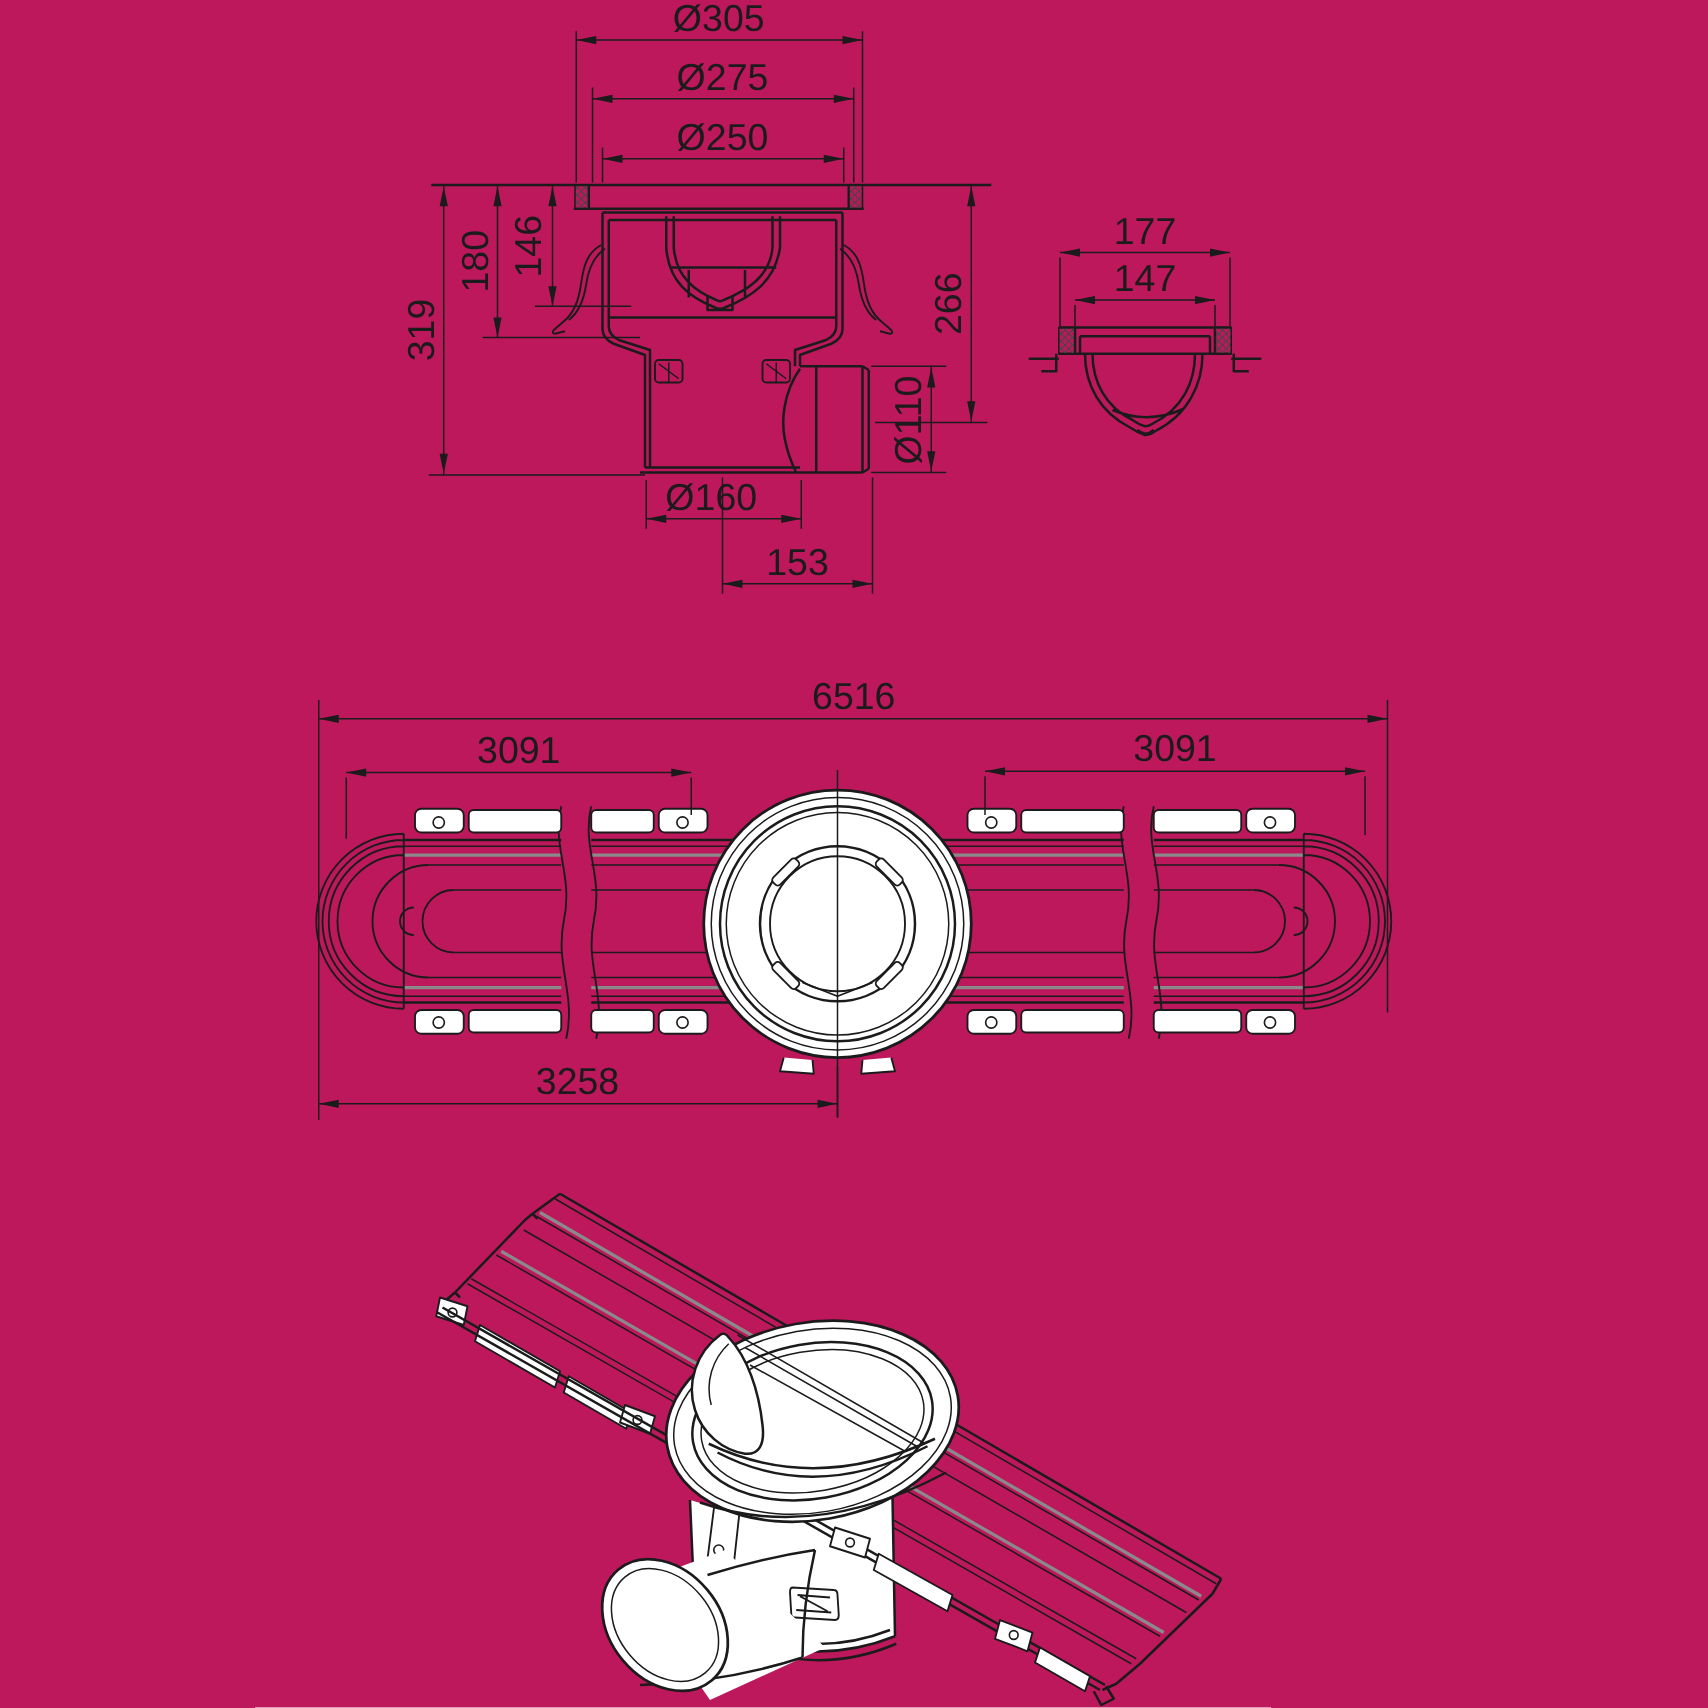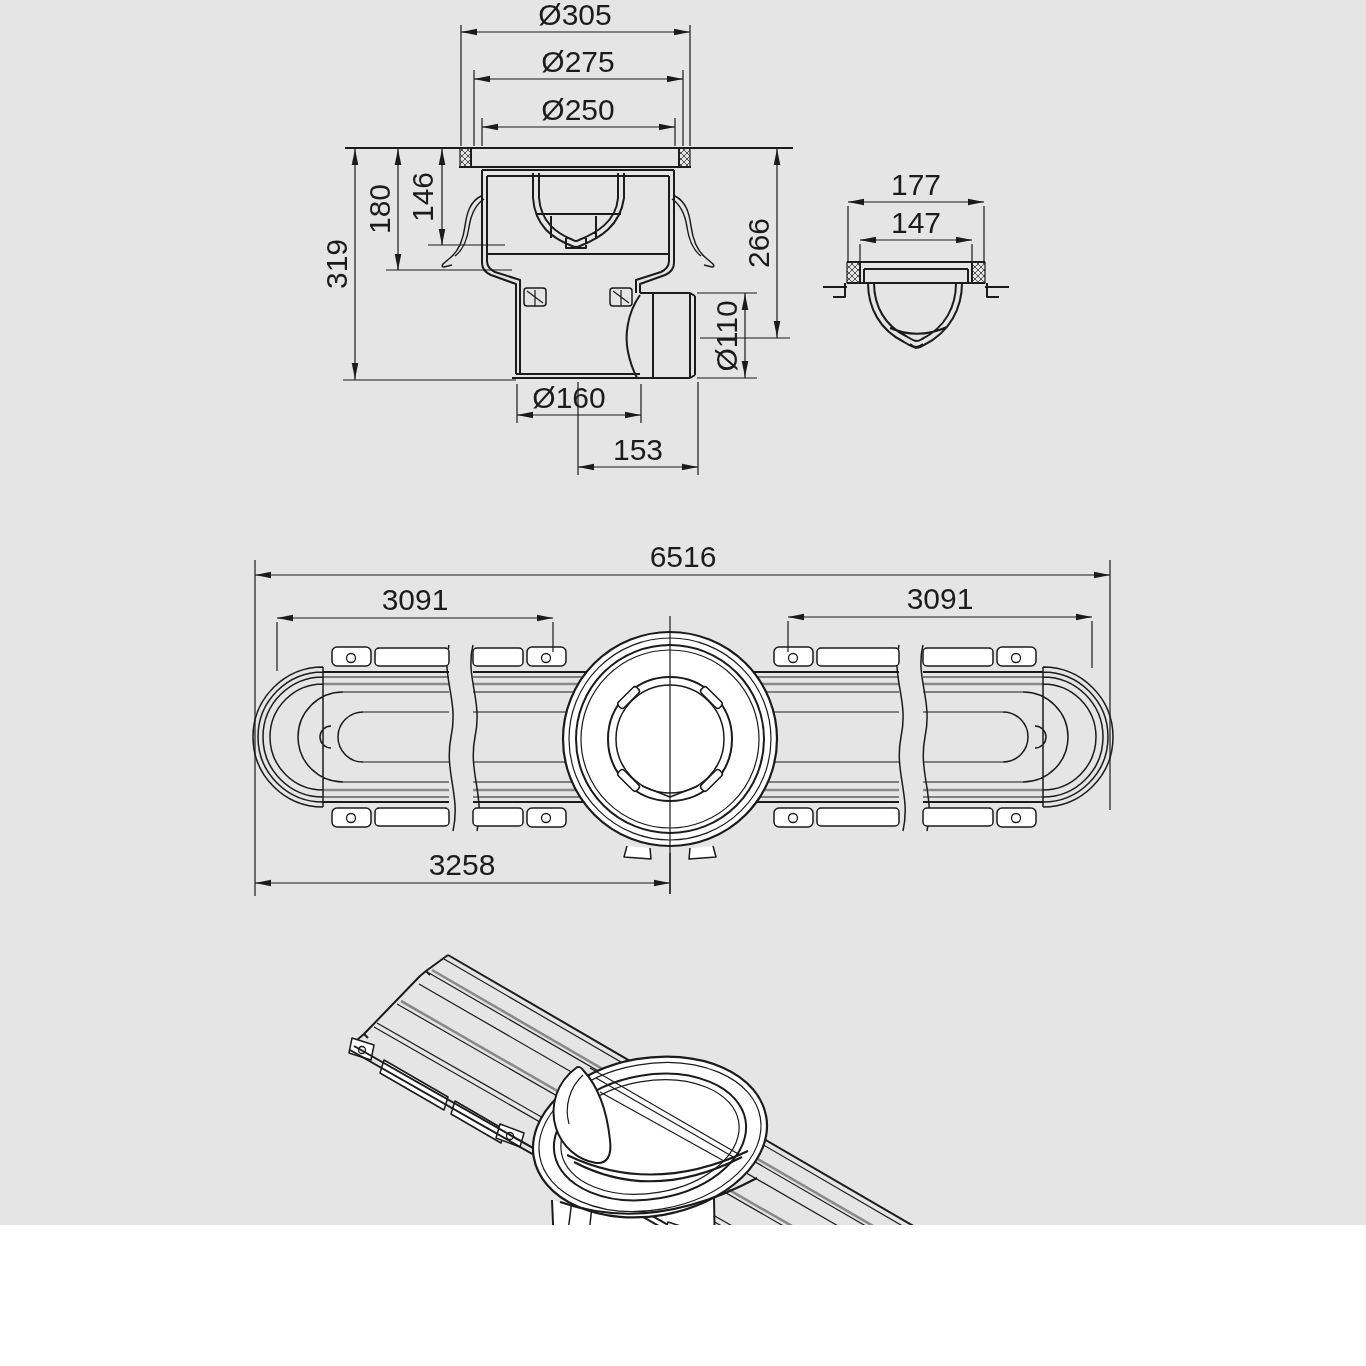--- a/index.html
+++ b/index.html
@@ -1,16 +1,16 @@
 <!DOCTYPE html>
 <html><head>
 <meta charset="utf-8">
 <style>
   html,body{margin:0;padding:0;background:#fff;}
-  .page{width:1366px;height:1225px;background:#e5e5e5;position:relative;overflow:hidden;}
+  .page{width:1366px;height:1366px;background:#be185d;position:relative;overflow:hidden;}
   svg{display:block;}
   svg path, svg rect, svg circle, svg ellipse, svg line{stroke:#1b1b1b;fill:none;stroke-width:2;stroke-linecap:butt;stroke-linejoin:round;}
   .thin{stroke-width:1.2;}
   .med{stroke-width:1.5;}
   .arrows{fill:#1b1b1b;stroke:none;}
   .fw{fill:#ffffff;}
   .gray{stroke:#8a8a8a;stroke-width:2.6;}
   .hatchrect{fill:url(#hatch);stroke-width:1.2;}
   .hole{stroke-width:1.3;fill:#fff;}
   text{font-family:"Liberation Sans",sans-serif;font-size:30px;fill:#1b1b1b;text-anchor:middle;}

